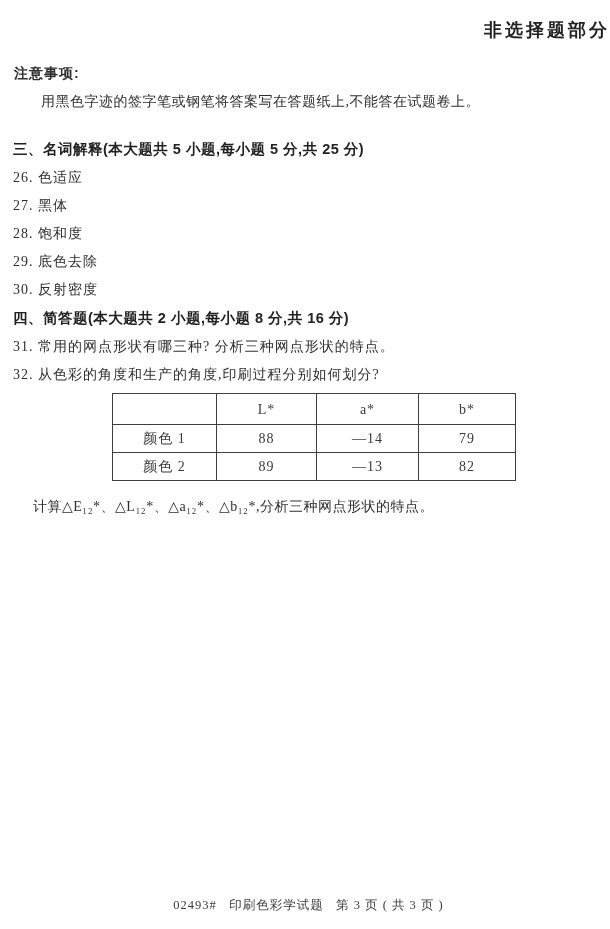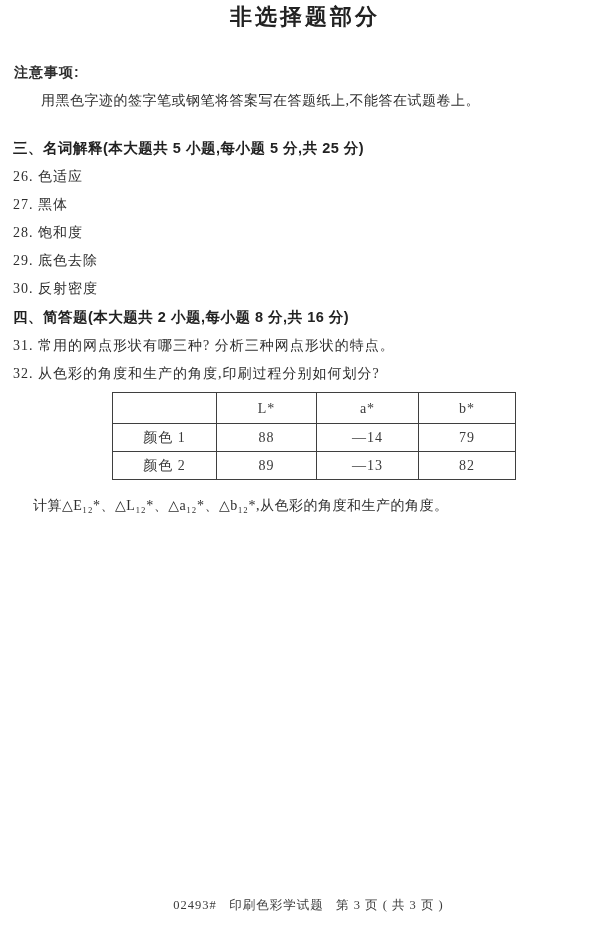--- a/index.html
+++ b/index.html
@@ -9,31 +9,31 @@
     width:610px; height:929px;
     margin:0 auto;
     background:#ffffff;
     color:#2e2e2e;
     font-family:"Liberation Serif","DejaVu Serif",serif;
     font-size:14px;
     line-height:17px;
     overflow:hidden;
   }
   .title {
-    padding-top:6px;
-    text-align:center;
+    padding-top:19px;
+    text-align:right;
     font-family:"Liberation Sans","DejaVu Sans",sans-serif;
     font-weight:700;
-    font-size:22px;
+    font-size:18px;
     line-height:22px;
     letter-spacing:3px;
     color:#222222;
   }
   .notice-head {
-    margin:36px 0 0 14px;
+    margin:24px 0 0 14px;
     font-family:"Liberation Sans","DejaVu Sans",sans-serif;
     font-weight:700;
     font-size:14px;
     letter-spacing:1px;
   }
   .notice-body { margin:11px 0 0 41px; letter-spacing:0.5px; }
   .sec-head {
     margin:12px 8px 0 13px;
     font-family:"Liberation Sans","DejaVu Sans",sans-serif;
     font-weight:700;
@@ -112,18 +112,18 @@
     </tr>
     <tr>
       <td>颜色 2</td>
       <td>89</td>
       <td>—13</td>
       <td>82</td>
     </tr>
   </tbody>
     </table>
 
-  <div class="calc">计算△E₁₂*、△L₁₂*、△a₁₂*、△b₁₂*,从色彩的角度和生产的角度。</div>
+  <div class="calc">计算△E₁₂*、△L₁₂*、△a₁₂*、△b₁₂*,分析三种网点形状的特点。</div>
 
 
   <div class="footer">02493#   印刷色彩学试题   第 3 页 ( 共 3 页 )</div>
 
 </div>
 
 </body></html>

